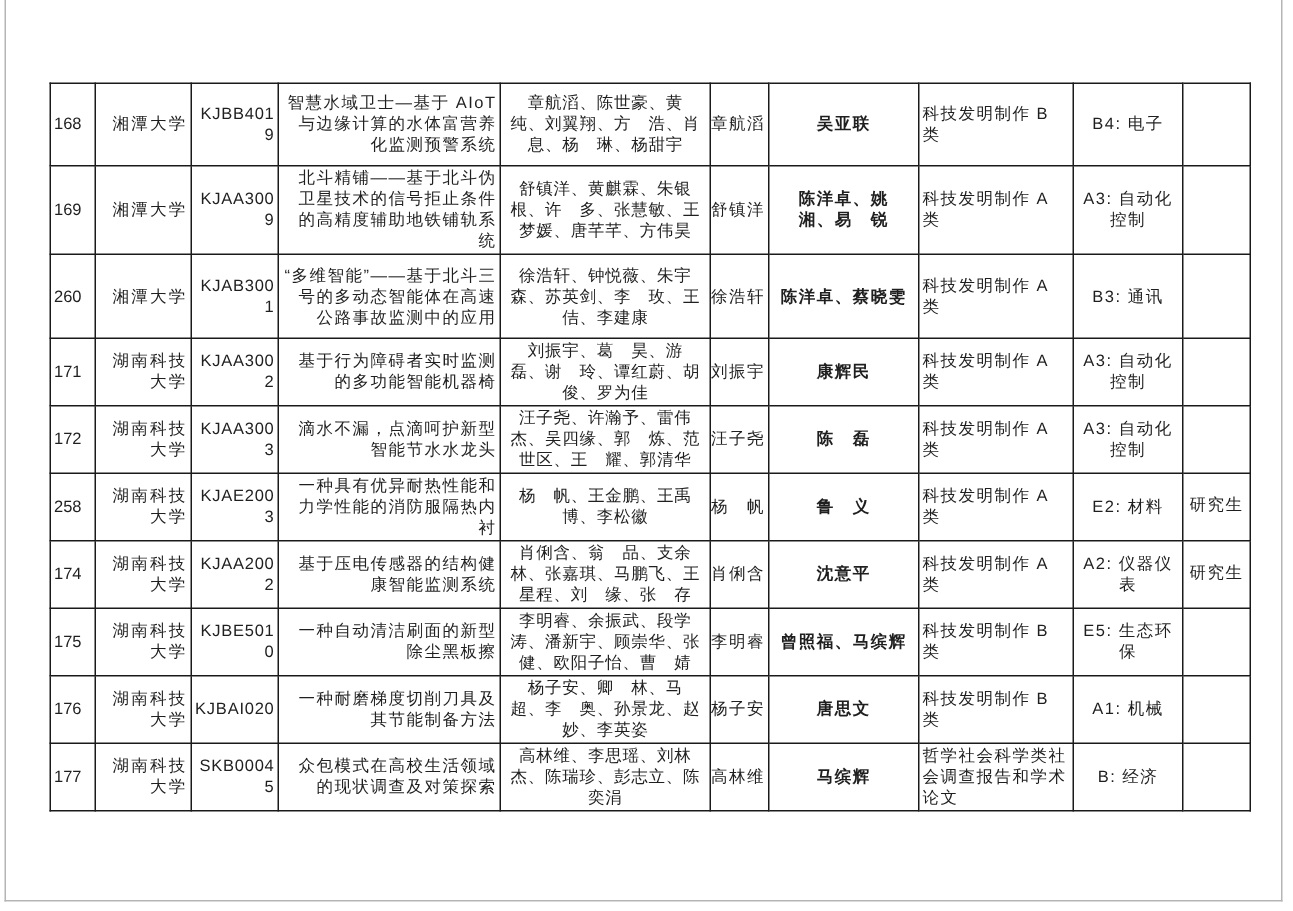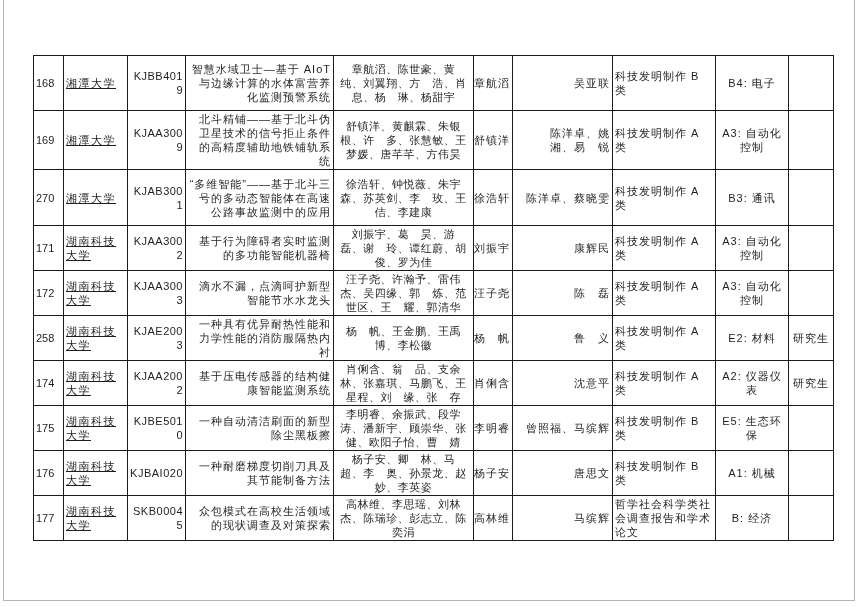--- a/index.html
+++ b/index.html
@@ -23,29 +23,29 @@
     font-size:11px;line-height:14px;
     padding:1px 2px;vertical-align:middle;
     word-break:break-all;overflow:hidden;
   }
   col.w-no{width:30px;}  col.w-univ{width:64px;} col.w-code{width:58px;}
   col.w-title{width:148px;} col.w-team{width:140px;} col.w-fa{width:39px;}
   col.w-adv{width:100px;} col.w-cat{width:103px;} col.w-field{width:73px;}
   col.w-note{width:45px;}
 
   td.c-no{text-align:left;}
-  td.c-univ{text-align:left;letter-spacing:1.5px;text-decoration:underline;}
+  td.c-univ{text-align:right;letter-spacing:1.5px;}
   td.c-code{text-align:right;letter-spacing:0.5px;}
   td.c-title{text-align:right;letter-spacing:1px;}
   td.c-team{text-align:center;letter-spacing:0.5px;}
   td.c-fa{text-align:left;letter-spacing:1px;padding:1px 0;}
-  td.c-adv{text-align:right;letter-spacing:1px;}
+  td.c-adv{text-align:center;letter-spacing:1px;font-weight:bold;}
   td.c-cat{text-align:left;letter-spacing:1px;}
   td.c-field{text-align:center;letter-spacing:1px;}
-  td.c-note{text-align:center;letter-spacing:1px;}
+  td.c-note{text-align:center;letter-spacing:1px;font-family:Liberation Mono, monospace;}
 </style>
 </head>
 <body>
 
 <div id="edge-left" class="page-edge"></div>
 <div id="edge-right" class="page-edge"></div>
 <div id="edge-bottom" class="page-edge"></div>
 
 <table>
   <colgroup>
@@ -79,21 +79,21 @@
         <td class="c-code">KJAA3009</td>
         <td class="c-title">北斗精铺——基于北斗伪卫星技术的信号拒止条件的高精度辅助地铁铺轨系统</td>
         <td class="c-team">舒镇洋、黄麒霖、朱银根、许　多、张慧敏、王梦媛、唐芊芊、方伟昊</td>
         <td class="c-fa">舒镇洋</td>
         <td class="c-adv">陈洋卓、姚　湘、易　锐</td>
         <td class="c-cat">科技发明制作 A 类</td>
         <td class="c-field">A3: 自动化控制</td>
         <td class="c-note"></td>
       </tr>
       <tr style="height: 56px;">
-        <td class="c-no">270</td>
+        <td class="c-no">260</td>
         <td class="c-univ">湘潭大学</td>
         <td class="c-code">KJAB3001</td>
         <td class="c-title">“多维智能”——基于北斗三号的多动态智能体在高速公路事故监测中的应用</td>
         <td class="c-team">徐浩轩、钟悦薇、朱宇森、苏英剑、李　玫、王　佶、李建康</td>
         <td class="c-fa">徐浩轩</td>
         <td class="c-adv">陈洋卓、蔡晓雯</td>
         <td class="c-cat">科技发明制作 A 类</td>
         <td class="c-field">B3: 通讯</td>
         <td class="c-note"></td>
       </tr>

